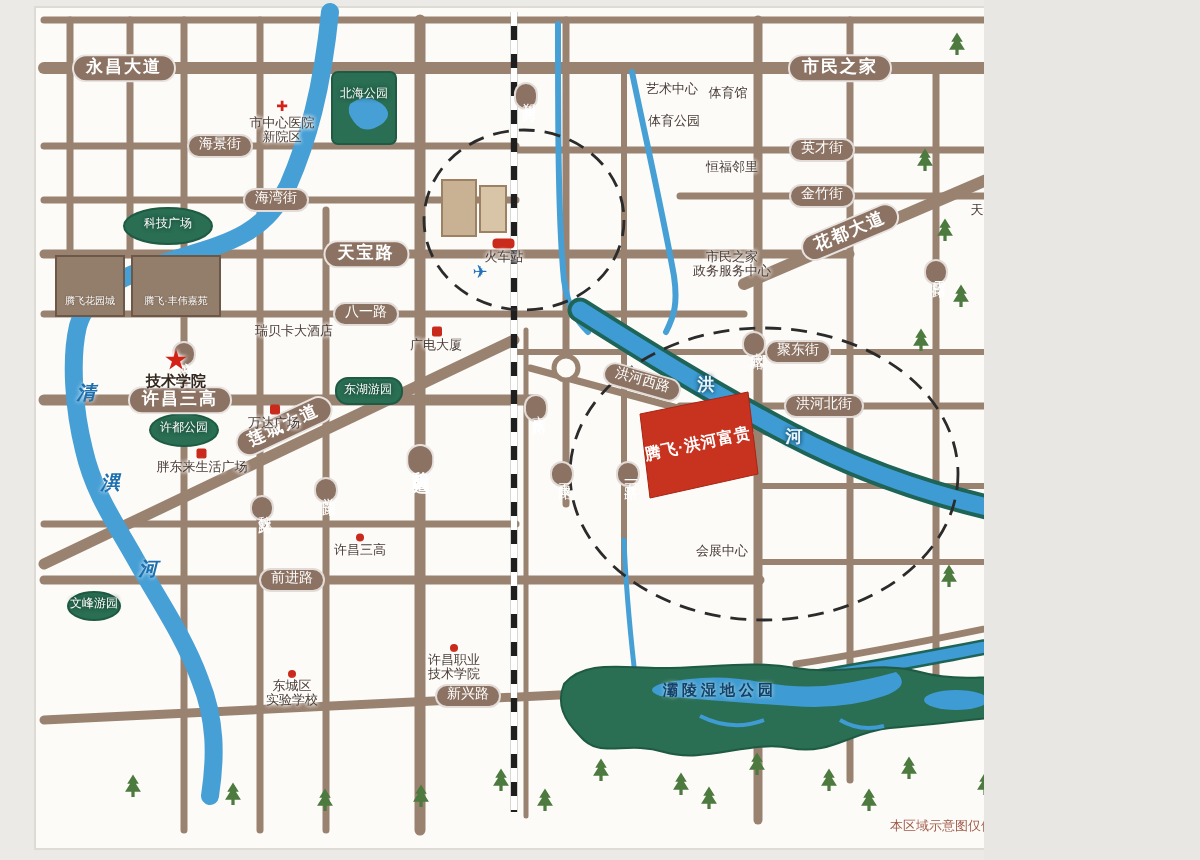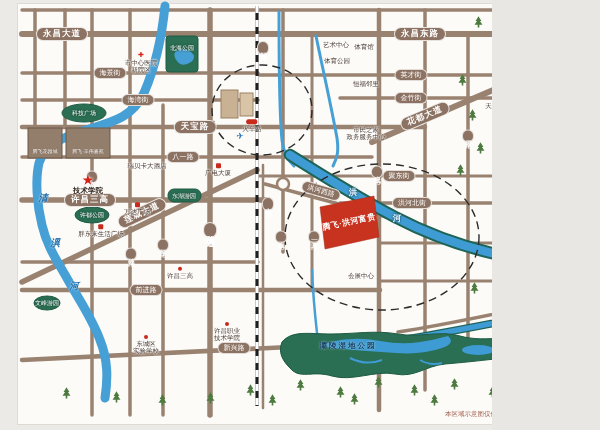--- a/index.html
+++ b/index.html
@@ -181,29 +181,29 @@
       <ellipse cx="262" cy="110" rx="50" ry="45"></ellipse>
       <ellipse cx="382" cy="237" rx="97" ry="73"></ellipse>
     </g>
   </svg>
 
   <div id="labels">
       <div class="lbl pill-lg" style="left: 62px; top: 34px;">
         <span>永昌大道</span>
       </div>
       <div class="lbl pill-lg" style="left: 420px; top: 34px;">
-        <span>永昌东路</span>
+        <span>市民之家</span>
       </div>
       <div class="lbl pill" style="left: 110px; top: 73px;">
         <span>海景街</span>
       </div>
       <div class="lbl pill" style="left: 138px; top: 100px;">
         <span>海湾街</span>
       </div>
-      <div class="lbl pill-lg" style="left: 183px; top: 127px; margin-left: 12px;">
+      <div class="lbl pill-lg" style="left: 183px; top: 127px;">
         <span>天宝路</span>
       </div>
       <div class="lbl pill" style="left: 183px; top: 157px;">
         <span>八一路</span>
       </div>
       <div class="lbl pill-lg" style="left: 90px; top: 200px;">
         <span>许昌三高</span>
       </div>
       <div class="lbl pill-lg" style="left: 142px; top: 213px; transform: translate(-50%, -50%) rotate(-25deg);">
         <span>莲城大道</span>
@@ -277,21 +277,21 @@
 政务服务中心</span></div>
       <div class="lbl place" style="left: 361px; top: 276px;"><span>会展中心</span></div>
       <div class="lbl place" style="left: 180px; top: 273px;"><span class="mk mk-dot"></span><span>许昌三高</span></div>
       <div class="lbl place" style="left: 146px; top: 345px;"><span class="mk mk-dot"></span><span>东城区
 实验学校</span></div>
       <div class="lbl place" style="left: 227px; top: 332px;"><span class="mk mk-dot"></span><span>许昌职业
 技术学院</span></div>
       <div class="lbl area" style="left: 531px; top: 191px;">
         <span>林木基地</span>
       </div>
-      <div class="lbl wetlbl" style="left: 348px; top: 346px;">
+      <div class="lbl wetlbl" style="left: 360px; top: 346px;">
         <span>灞陵湿地公园</span>
       </div>
       <div class="lbl wchar" style="left: 43px; top: 198px;"><span>清</span></div>
       <div class="lbl wchar" style="left: 55px; top: 243px;"><span>潩</span></div>
       <div class="lbl wchar" style="left: 74px; top: 286px;"><span>河</span></div>
       <div class="lbl wchar-w" style="left: 353px; top: 193px;"><span>洪</span></div>
       <div class="lbl wchar-w" style="left: 397px; top: 219px;"><span>河</span></div>
       <div class="lbl bldg" style="left: 45px; top: 152px;">
         <span>腾飞花园城</span>
       </div>

